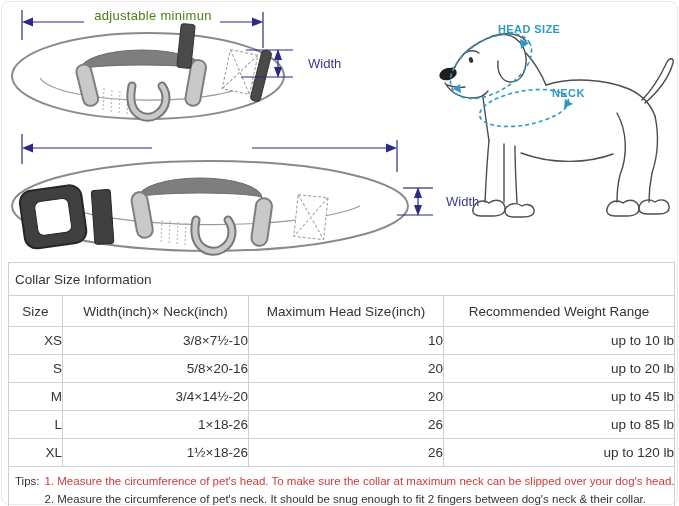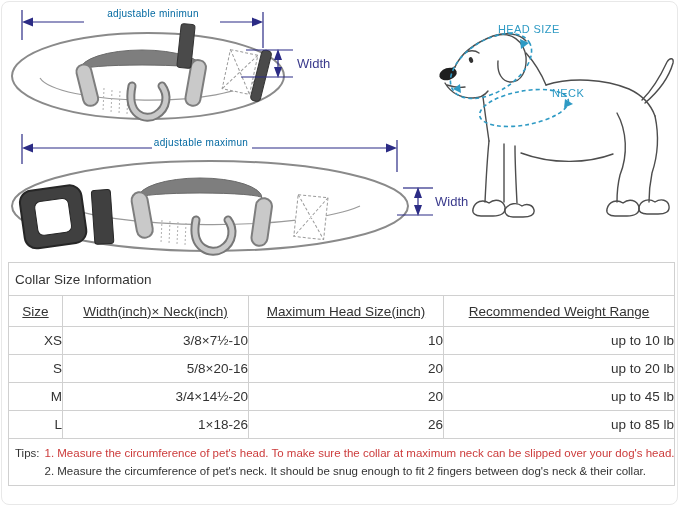--- a/index.html
+++ b/index.html
@@ -1,28 +1,28 @@
 <!DOCTYPE html>
 <html><head>
 <meta charset="utf-8">
 <style>
   html,body{margin:0;padding:0;background:#fff;}
   body{width:679px;height:506px;font-family:"Liberation Sans",sans-serif;overflow:hidden;}
   .stage{position:relative;width:679px;height:506px;background:#fff;}
   .frame{position:absolute;inset:1px;border:1px solid #e8e8e8;border-radius:8px;pointer-events:none;}
   .abs{position:absolute;}
-  .dim-label{position:absolute;font-size:10px;color:#0369a1;text-align:center;white-space:nowrap;letter-spacing:.3px;}
-  .width-label{position:absolute;font-size:13px;color:#3a3a8c;white-space:nowrap;}
-  .blue-label{position:absolute;font-size:11px;font-weight:normal;color:#2e9ac4;letter-spacing:.4px;white-space:nowrap;}
+  .dim-label{position:absolute;font-size:13px;color:#4d7c0f;text-align:center;white-space:nowrap;letter-spacing:.3px;}
+  .width-label{position:absolute;font-size:13px;color:#3a3a8c;white-space:nowrap;margin-left:11px;}
+  .blue-label{position:absolute;font-size:11px;font-weight:bold;color:#2e9ac4;letter-spacing:.4px;white-space:nowrap;}
   table.size-table{position:absolute;left:8px;top:262px;width:666px;border-collapse:collapse;table-layout:fixed;
     font-size:13.5px;color:#333;}
   table.size-table td,table.size-table th{border:1px solid #d0d0d0;font-weight:normal;text-align:center;
     padding:0;overflow:hidden;white-space:nowrap;}
   tr.title-row td{height:32px;text-align:left;padding-left:6px;font-size:13.5px;}
-  tr.header-row th{height:30px;text-decoration:underline;}
+  tr.header-row th{height:30px;}
   tr.data-row td{height:27px;text-align:right;}
   tr.tips-row td{text-align:left;vertical-align:top;padding:5px 2px 4px 2px;white-space:normal;}
   .tips-wrap{display:flex;font-size:11.5px;line-height:1.6;}
   .tips-label{color:#333;padding:0 5px 0 4px;flex:0 0 auto;}
   .tip-red{color:#cc3b3b;white-space:nowrap;}
   .tip-black{color:#333;white-space:nowrap;text-align:center;}
 </style>
 </head>
 <body>
 
@@ -131,21 +131,20 @@
         <path d="M397,87 H433"></path>
       <path d="M418,66 V81"></path>
     </g>
     <g fill="#2b2b85">
       <path d="M22,20 L33,15.5 L33,24.5 Z"></path>
         <path d="M397,20 L386,15.5 L386,24.5 Z"></path>
       <path d="M418,59 L414,70 L422,70 Z"></path>
         <path d="M418,88 L414,77 L422,77 Z"></path>
     </g>
   </svg>
-  <div class="dim-label" style="left:103px;top:137px;width:196px">adjustable maximun</div>
   <div class="width-label" style="left:435px;top:194px">Width</div>
 
   <svg class="abs" style="left:425px;top:3px" width="250" height="230" viewBox="0 0 250 230">
     <g stroke="#4d4d4d" stroke-width="1.4" fill="none" stroke-linecap="round" stroke-linejoin="round">
       <path d="M30,64 C36,50 50,40 68,33 C80,29 94,30 101,38"></path>
       <path d="M30,64 C26,66 22,68 19,71"></path>
       <path d="M20,80 C26,90 36,95 48,95 C55,95 60,92 63,88"></path>
       <path d="M22,82 C28,84 34,85 40,84"></path>
       <path d="M70,33 C86,28 99,38 101,54 C102,68 96,79 86,79 C77,79 72,70 73,58"></path>
       <path d="M101,50 C110,60 116,70 121,82"></path>
@@ -213,20 +212,26 @@
       <td>3/4×14½-20</td>
       <td>20</td>
       <td>up to 45 lb</td>
     </tr>
     <tr class="data-row">
       <td>L</td>
       <td>1×18-26</td>
       <td>26</td>
       <td>up to 85 lb</td>
     </tr>
+    <tr class="data-row">
+      <td>XL</td>
+      <td>1½×18-26</td>
+      <td>26</td>
+      <td>up to 120 lb</td>
+    </tr>
     <tr class="tips-row">
       <td colspan="4">
         <div class="tips-wrap">
           <span class="tips-label">Tips:</span>
           <span>
             <span class="tip-red">1. Measure the circumference of pet's head.  To make sure the collar at maximum neck can be slipped over your dog's head.</span><br>
             <span class="tip-black">2. Measure the circumference of pet's neck. It should be snug enough to fit 2 fingers between dog's neck &amp; their collar.</span>
           </span>
         </div>
       </td>

